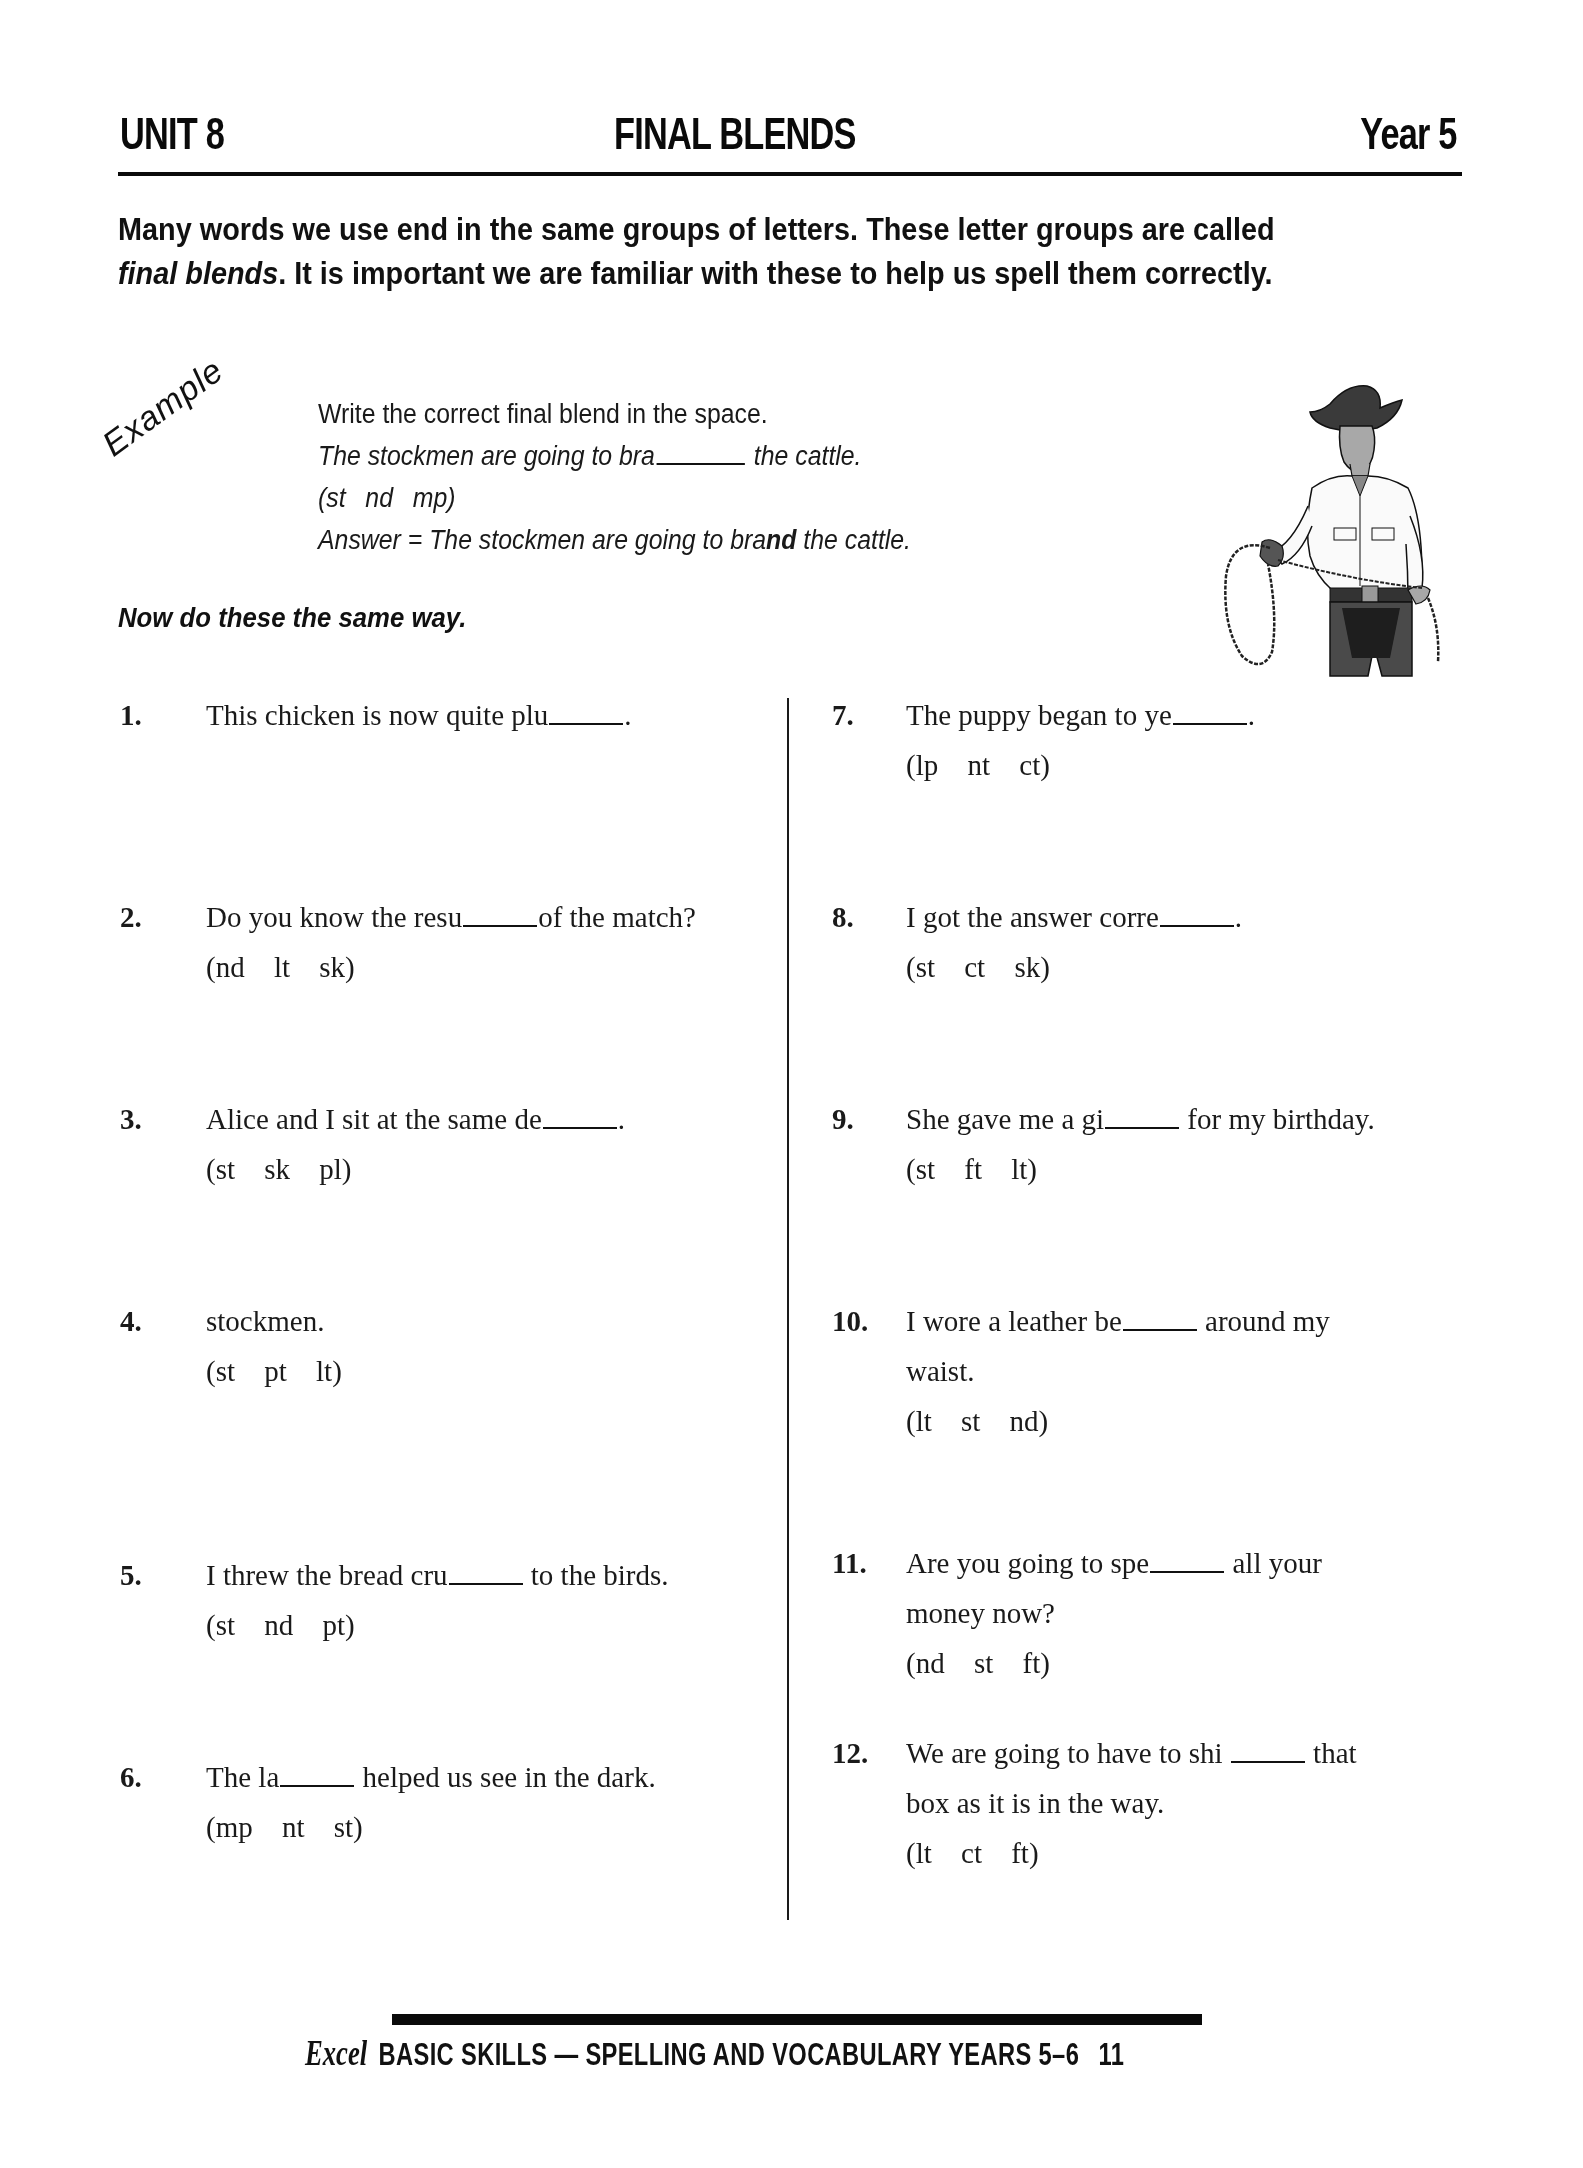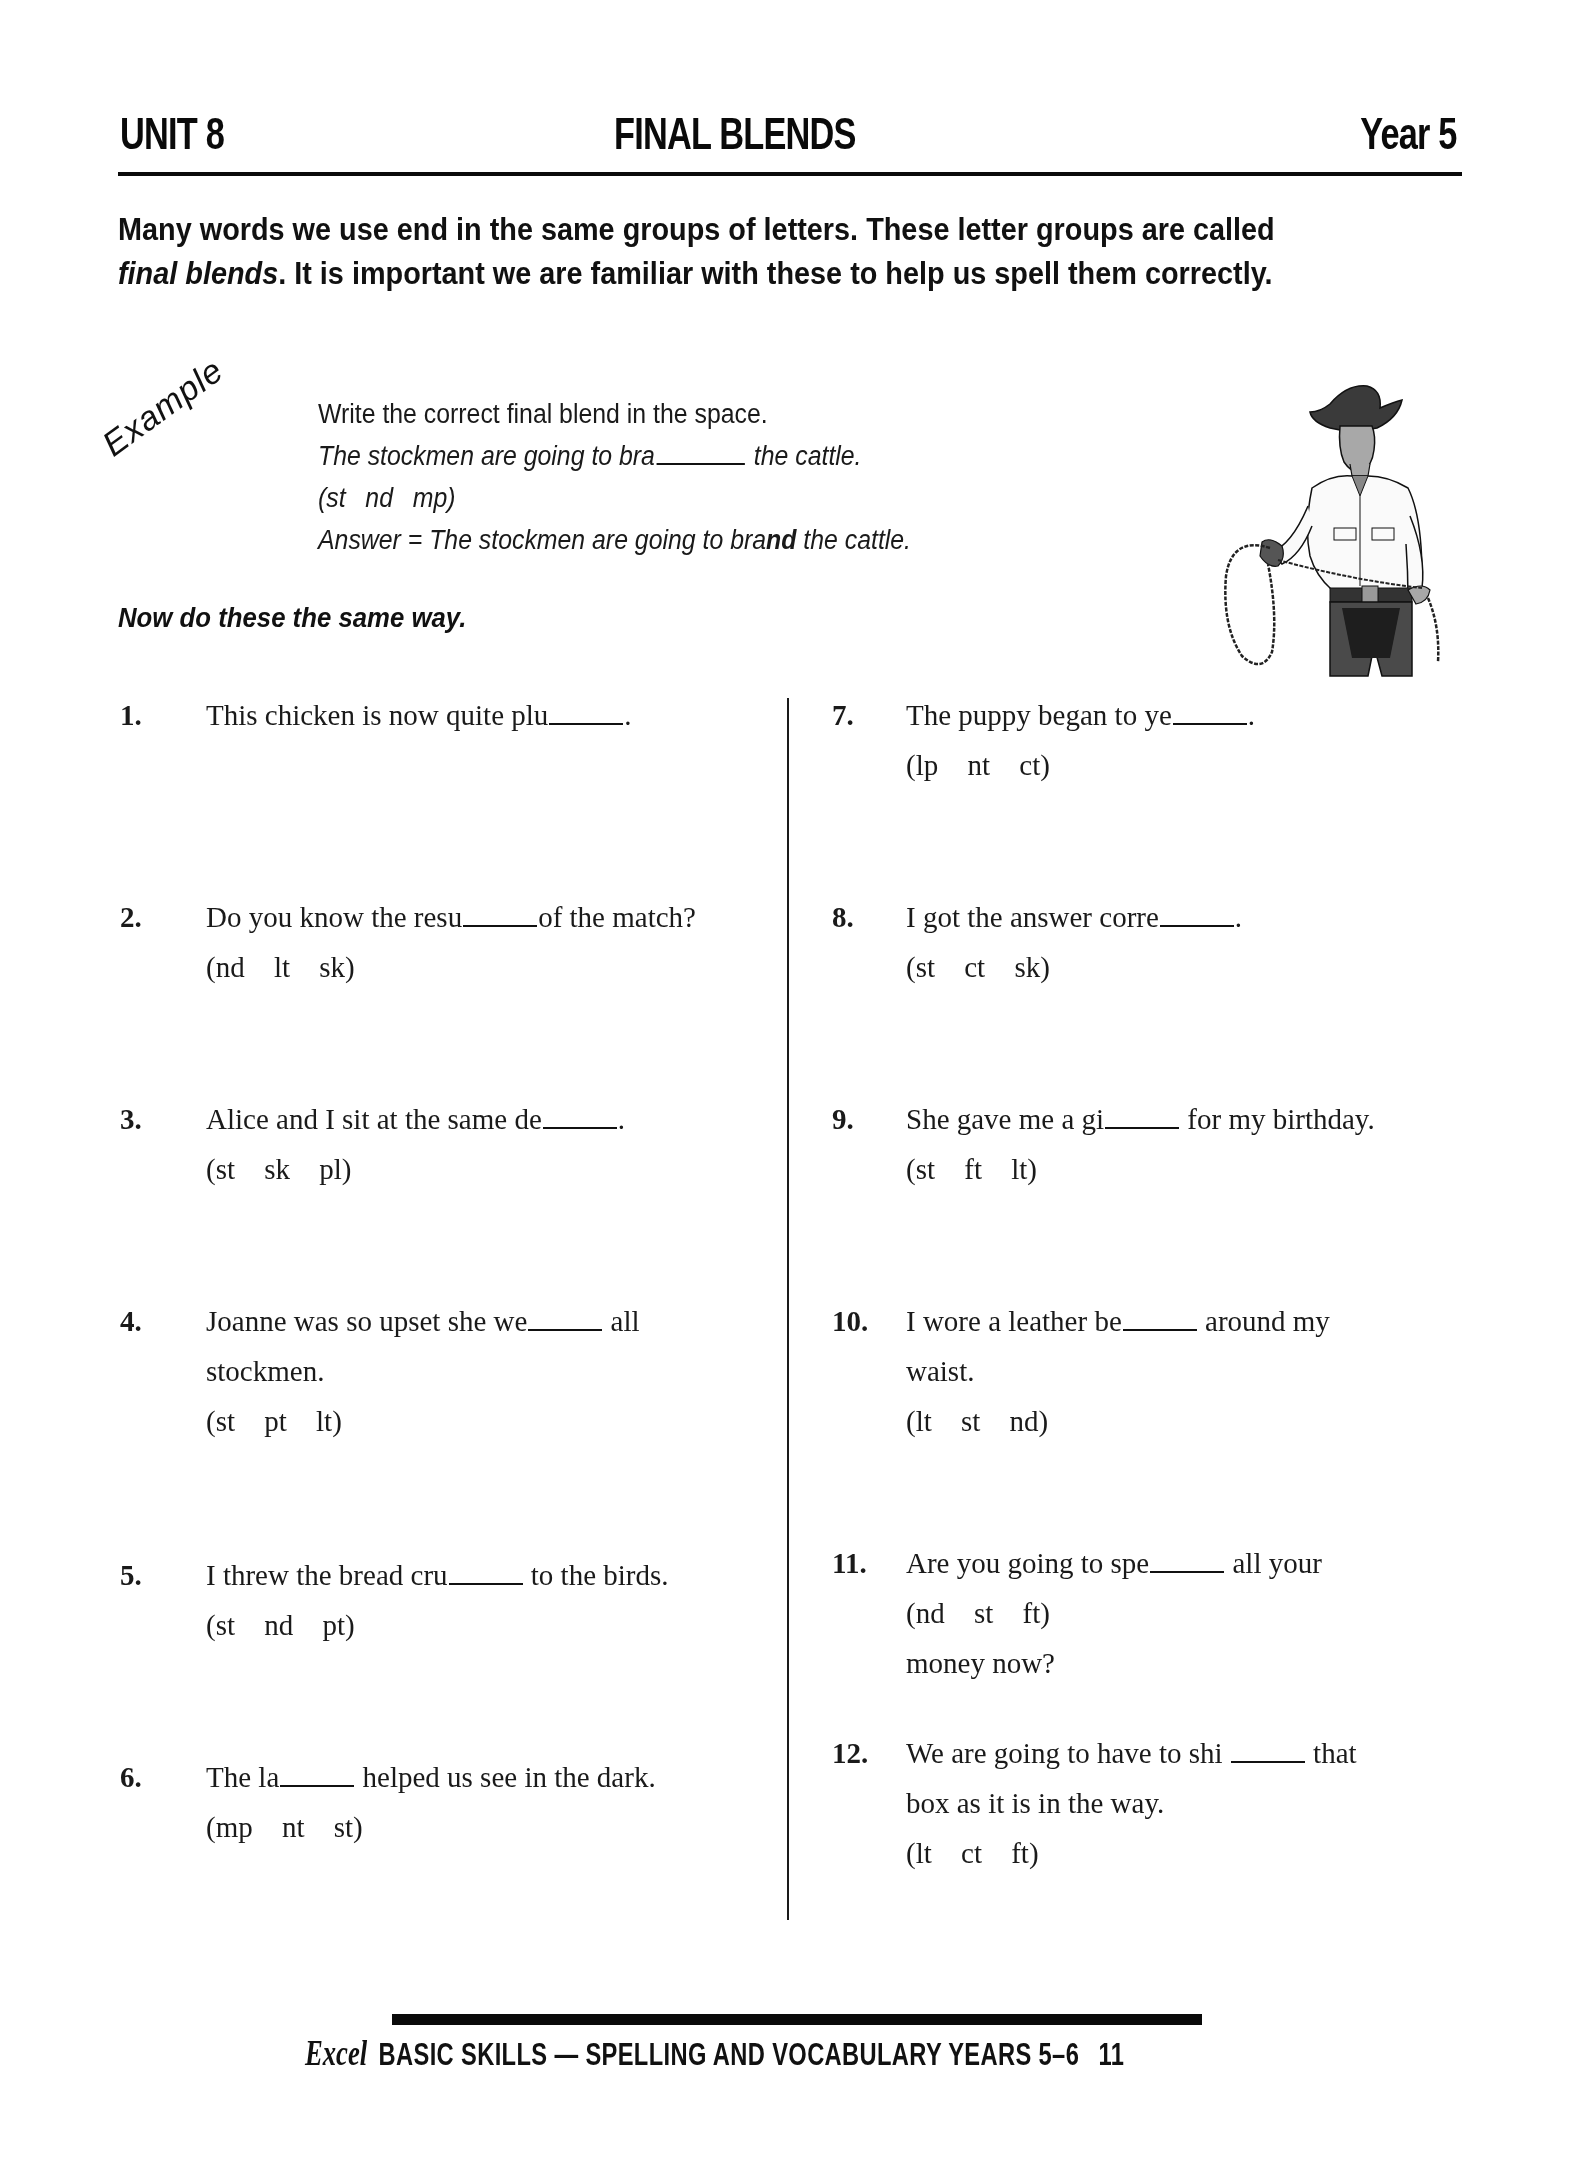--- a/index.html
+++ b/index.html
@@ -119,21 +119,20 @@
     <span class="num">3.</span>
     <div class="body">
       <span class="line"><span class="before">Alice and I sit at the same de</span><span class="qblank"></span><span class="after">.</span></span>
 
       <span class="line opts">(st sk pl)</span>
     </div>
   </div>
     <div class="q left" style="top: 1296px;">
     <span class="num">4.</span>
     <div class="body">
-      <span class="line"><span class="before">Joanne was so upset she we</span><span class="qblank"></span><span class="after"> all</span></span>
       <span class="line cont">stockmen.</span>
       <span class="line opts">(st pt lt)</span>
     </div>
   </div>
     <div class="q left" style="top: 1550px;">
     <span class="num">5.</span>
     <div class="body">
       <span class="line"><span class="before">I threw the bread cru</span><span class="qblank"></span><span class="after"> to the birds.</span></span>
 
       <span class="line opts">(st nd pt)</span>
@@ -179,22 +178,22 @@
     <div class="body">
       <span class="line"><span class="before">I wore a leather be</span><span class="qblank"></span><span class="after"> around my</span></span>
       <span class="line cont">waist.</span>
       <span class="line opts">(lt st nd)</span>
     </div>
   </div>
     <div class="q right" style="top: 1538px;">
     <span class="num">11.</span>
     <div class="body">
       <span class="line"><span class="before">Are you going to spe</span><span class="qblank"></span><span class="after"> all your</span></span>
+      <span class="line cont">money now?</span>
       <span class="line opts">(nd st ft)</span>
-      <span class="line cont">money now?</span>
     </div>
   </div>
     <div class="q right" style="top: 1728px;">
     <span class="num">12.</span>
     <div class="body">
       <span class="line"><span class="before">We are going to have to shi </span><span class="qblank"></span><span class="after"> that</span></span>
       <span class="line cont">box as it is in the way.</span>
       <span class="line opts">(lt ct ft)</span>
     </div>
   </div>

